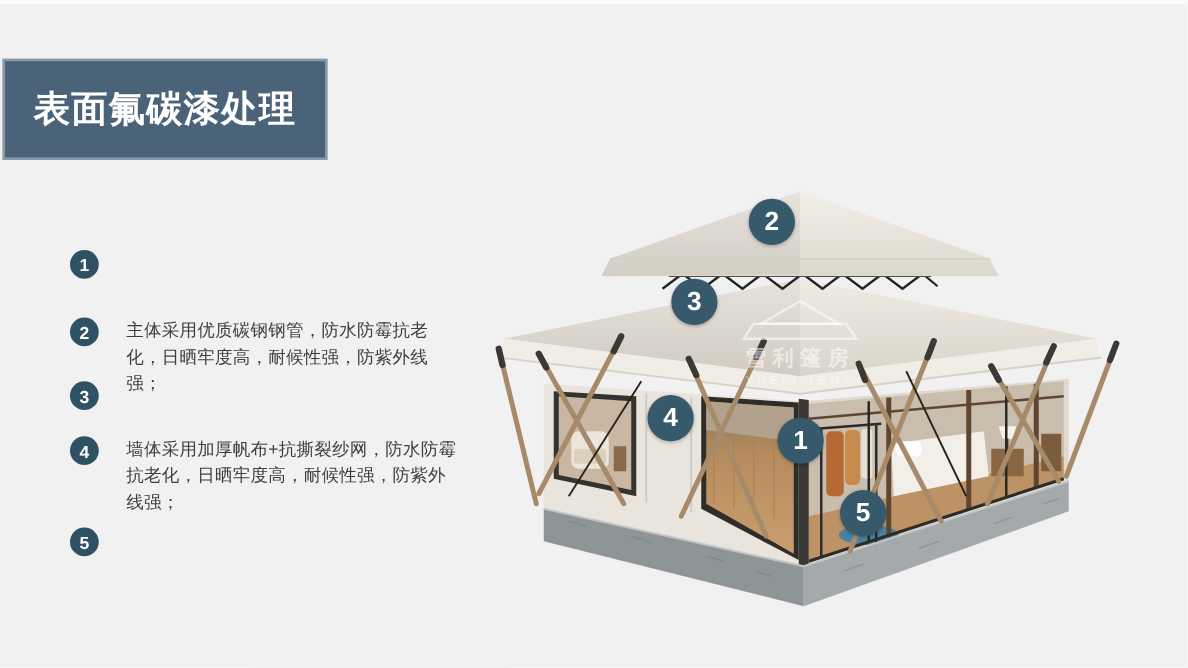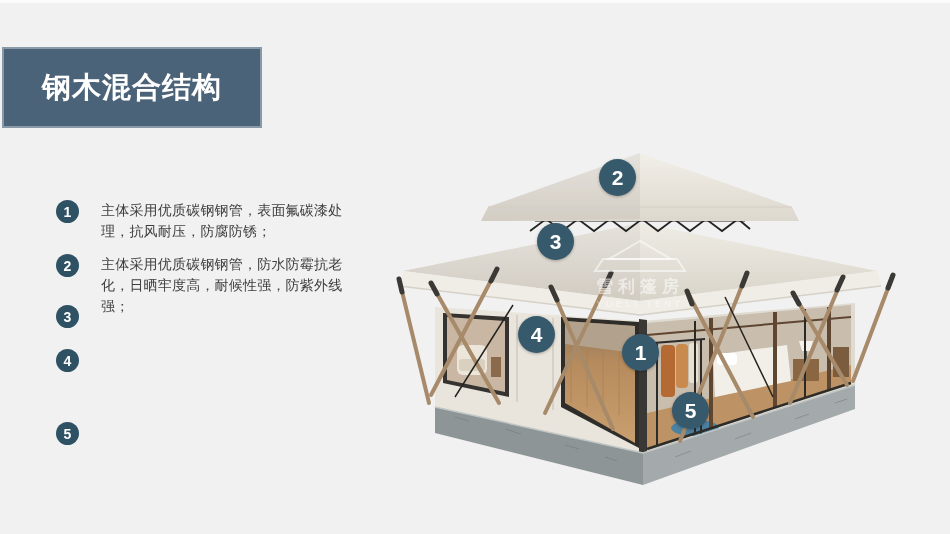--- a/index.html
+++ b/index.html
@@ -50,37 +50,37 @@
   .wm-cn { font-size:17px; font-weight:bold; letter-spacing:5px; fill:rgba(255,255,255,0.55); }
   .wm-en { font-size:9px; letter-spacing:3.5px; fill:rgba(255,255,255,0.5); }
 </style>
 </head>
 <body>
 
 <div class="page">
   <div class="top-strip"></div>
 
   <div class="banner">
-    <h1>钢木混合结构</h1>
+    <h1>表面氟碳漆处理</h1>
   </div>
 
   <ul class="features">
     <li class="feature" style="top:200px;">
       <span class="fnum">1</span>
-      <p class="ftext">主体采用优质碳钢钢管，表面氟碳漆处理，抗风耐压，防腐防锈；</p>
     </li>
     <li class="feature" style="top:254px;">
       <span class="fnum">2</span>
       <p class="ftext">主体采用优质碳钢钢管，防水防霉抗老化，日晒牢度高，耐候性强，防紫外线强；</p>
     </li>
     <li class="feature" style="top:305px;">
       <span class="fnum">3</span>
     </li>
     <li class="feature" style="top:349px;">
       <span class="fnum">4</span>
+      <p class="ftext">墙体采用加厚帆布+抗撕裂纱网，防水防霉抗老化，日晒牢度高，耐候性强，防紫外线强；</p>
     </li>
     <li class="feature" style="top:422px;">
       <span class="fnum">5</span>
     </li>
   </ul>
 
   <div class="stage">
     <svg width="510" height="370" viewBox="0 0 510 370">
       <defs>
         <linearGradient id="roofTop" x1="0" y1="0" x2="0" y2="1">

